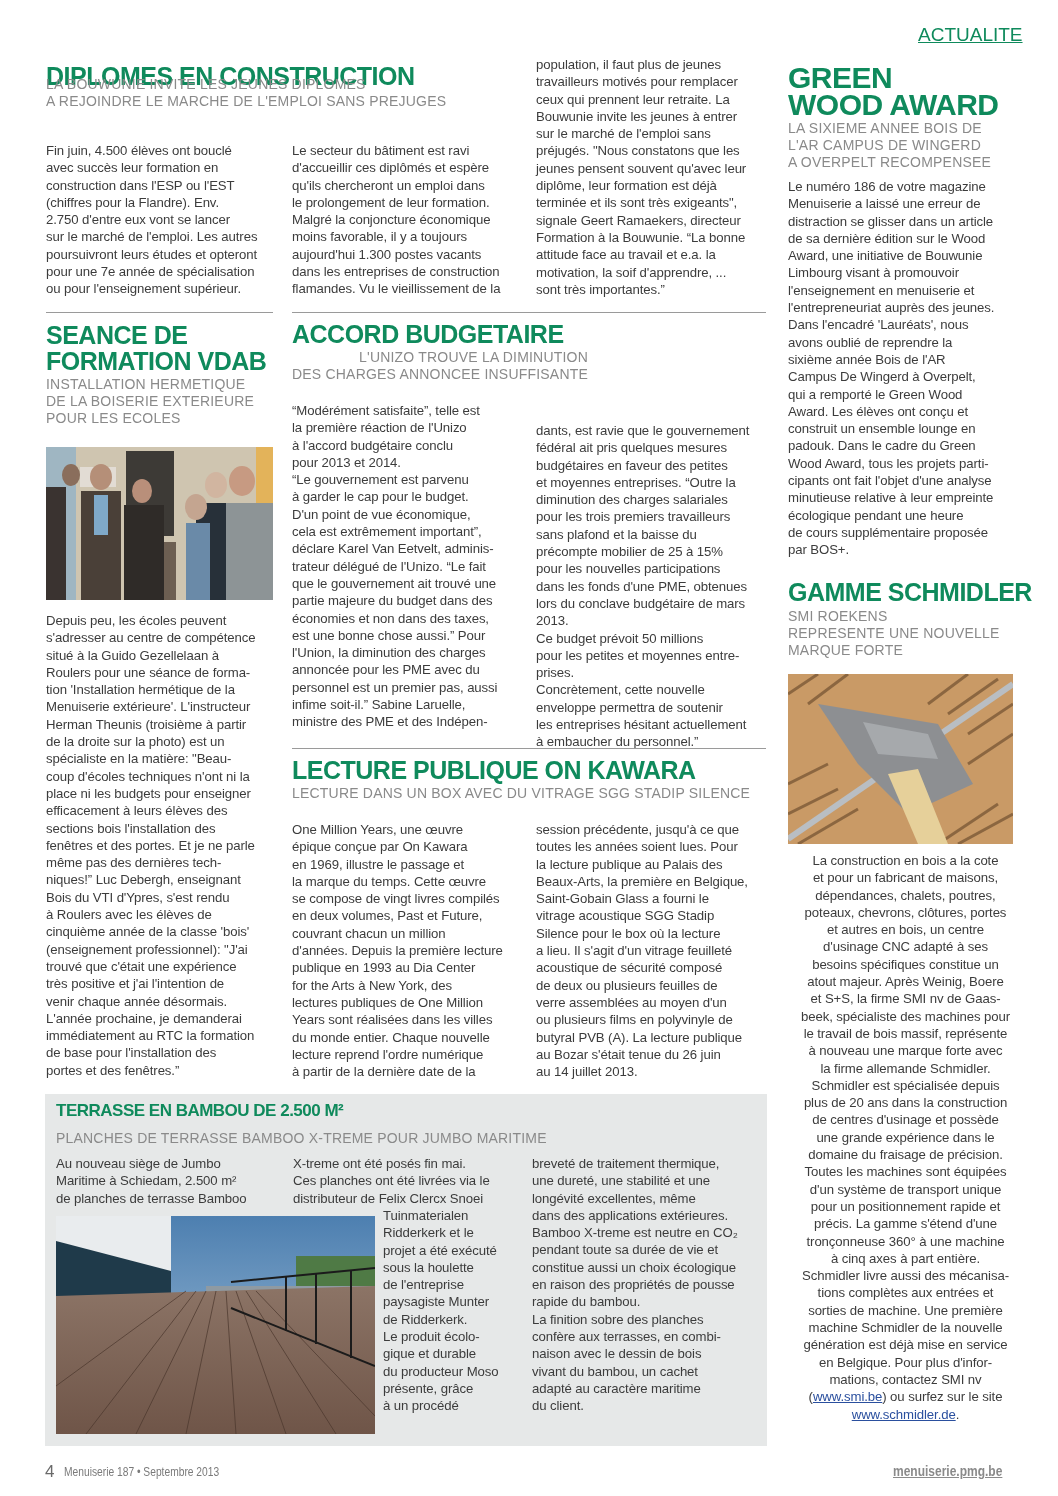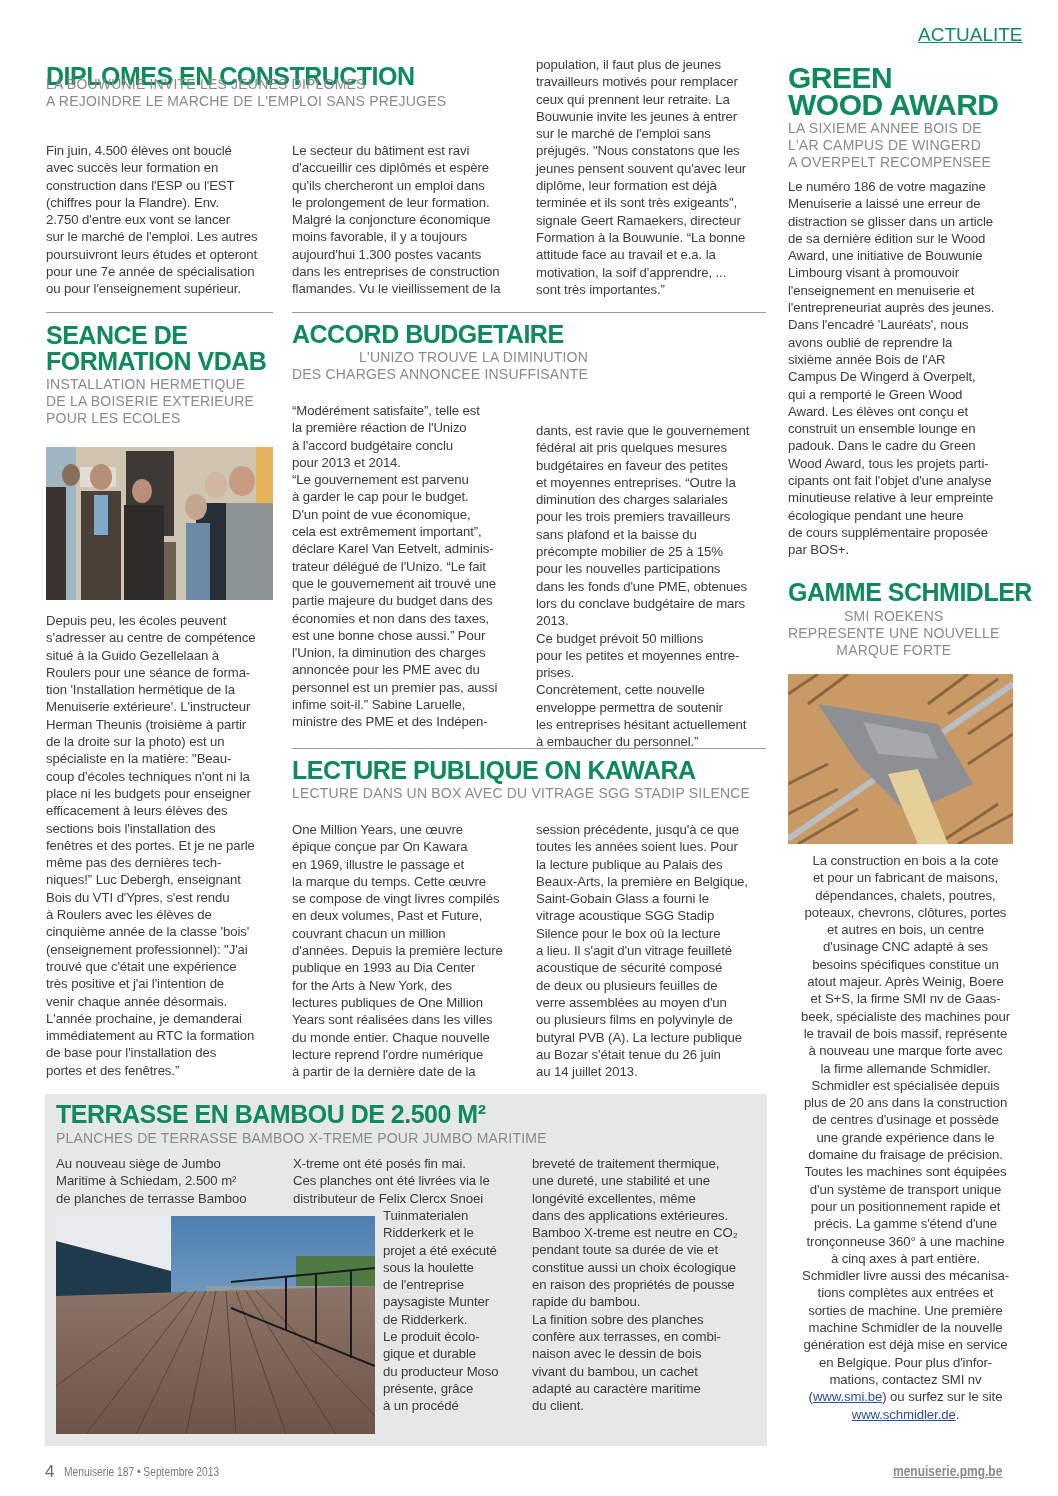--- a/index.html
+++ b/index.html
@@ -209,21 +209,21 @@
 verre assemblées au moyen d'un
 ou plusieurs films en polyvinyle de
 butyral PVB (A). La lecture publique
 au Bozar s'était tenue du 26 juin
 au 14 juillet 2013.</p>
     </div>
 </section>
 
 <section class="abs" style="left:45px; top:1094px; width:722px; height:352px; background:#e6e8e8;"></section>
 <section>
-  <h1 class="abs title" style="left:56px; top:1102px; font-size:25px; white-space:nowrap;">TERRASSE EN BAMBOU DE 2.500 M²</h1>
+  <h1 class="abs title" style="left:56px; top:1102px; font-size:17px; white-space:nowrap;">TERRASSE EN BAMBOU DE 2.500 M²</h1>
   <div class="abs subtitle" style="left:56px; top:1130px; white-space:nowrap;">PLANCHES DE TERRASSE BAMBOO X-TREME POUR JUMBO MARITIME</div>
   <div class="abs body" style="left:56px; top:1155px; width:230px;">
       <p>Au nouveau siège de Jumbo
 Maritime à Schiedam, 2.500 m²
 de planches de terrasse Bamboo</p>
     </div>
   <div class="abs body" style="left:293px; top:1155px; width:235px;">
       <p>X-treme ont été posés fin mai.
 Ces planches ont été livrées via le
 distributeur de Felix Clercx Snoei</p>
@@ -325,21 +325,21 @@
 cipants ont fait l'objet d'une analyse
 minutieuse relative à leur empreinte
 écologique pendant une heure
 de cours supplémentaire proposée
 par BOS+.</p>
     </div>
 </section>
 
 <section>
   <h1 class="abs title" style="left:788px; top:580px; font-size:25px; white-space:nowrap;">GAMME SCHMIDLER</h1>
-  <div class="abs subtitle" style="left:788px; top:608px; white-space:pre-line;text-align:center;">SMI ROEKENS
+  <div class="abs subtitle" style="left:788px; top:608px; white-space:pre-line;">SMI ROEKENS
 REPRESENTE UNE NOUVELLE
 MARQUE FORTE</div>
   <div class="photo" style="left:788px; top:674px; width:225px; height:170px;">
     <svg width="225" height="170" viewBox="0 0 225 170">
       <rect width="225" height="170" fill="#c99a66"></rect>
       <g stroke="#5a3d22" stroke-width="3" opacity="0.55">
         <line x1="0" y1="20" x2="30" y2="0"></line>
           <line x1="20" y1="30" x2="60" y2="0"></line>
         <line x1="140" y1="30" x2="180" y2="0"></line>
           <line x1="160" y1="40" x2="210" y2="5"></line>

